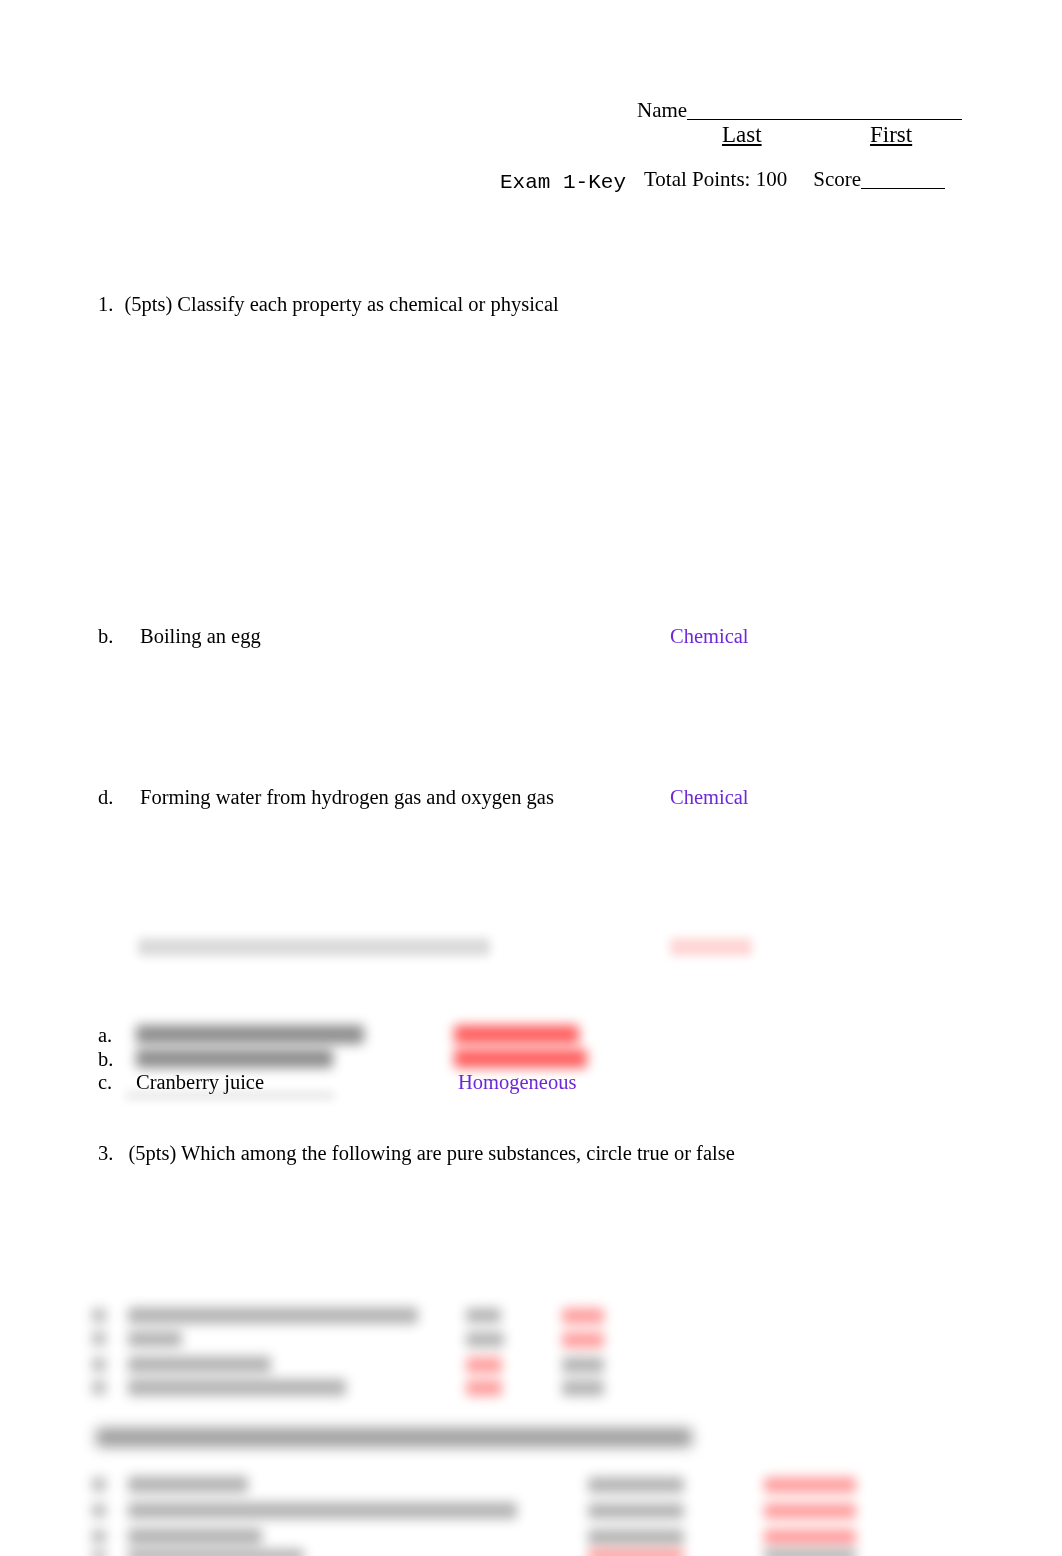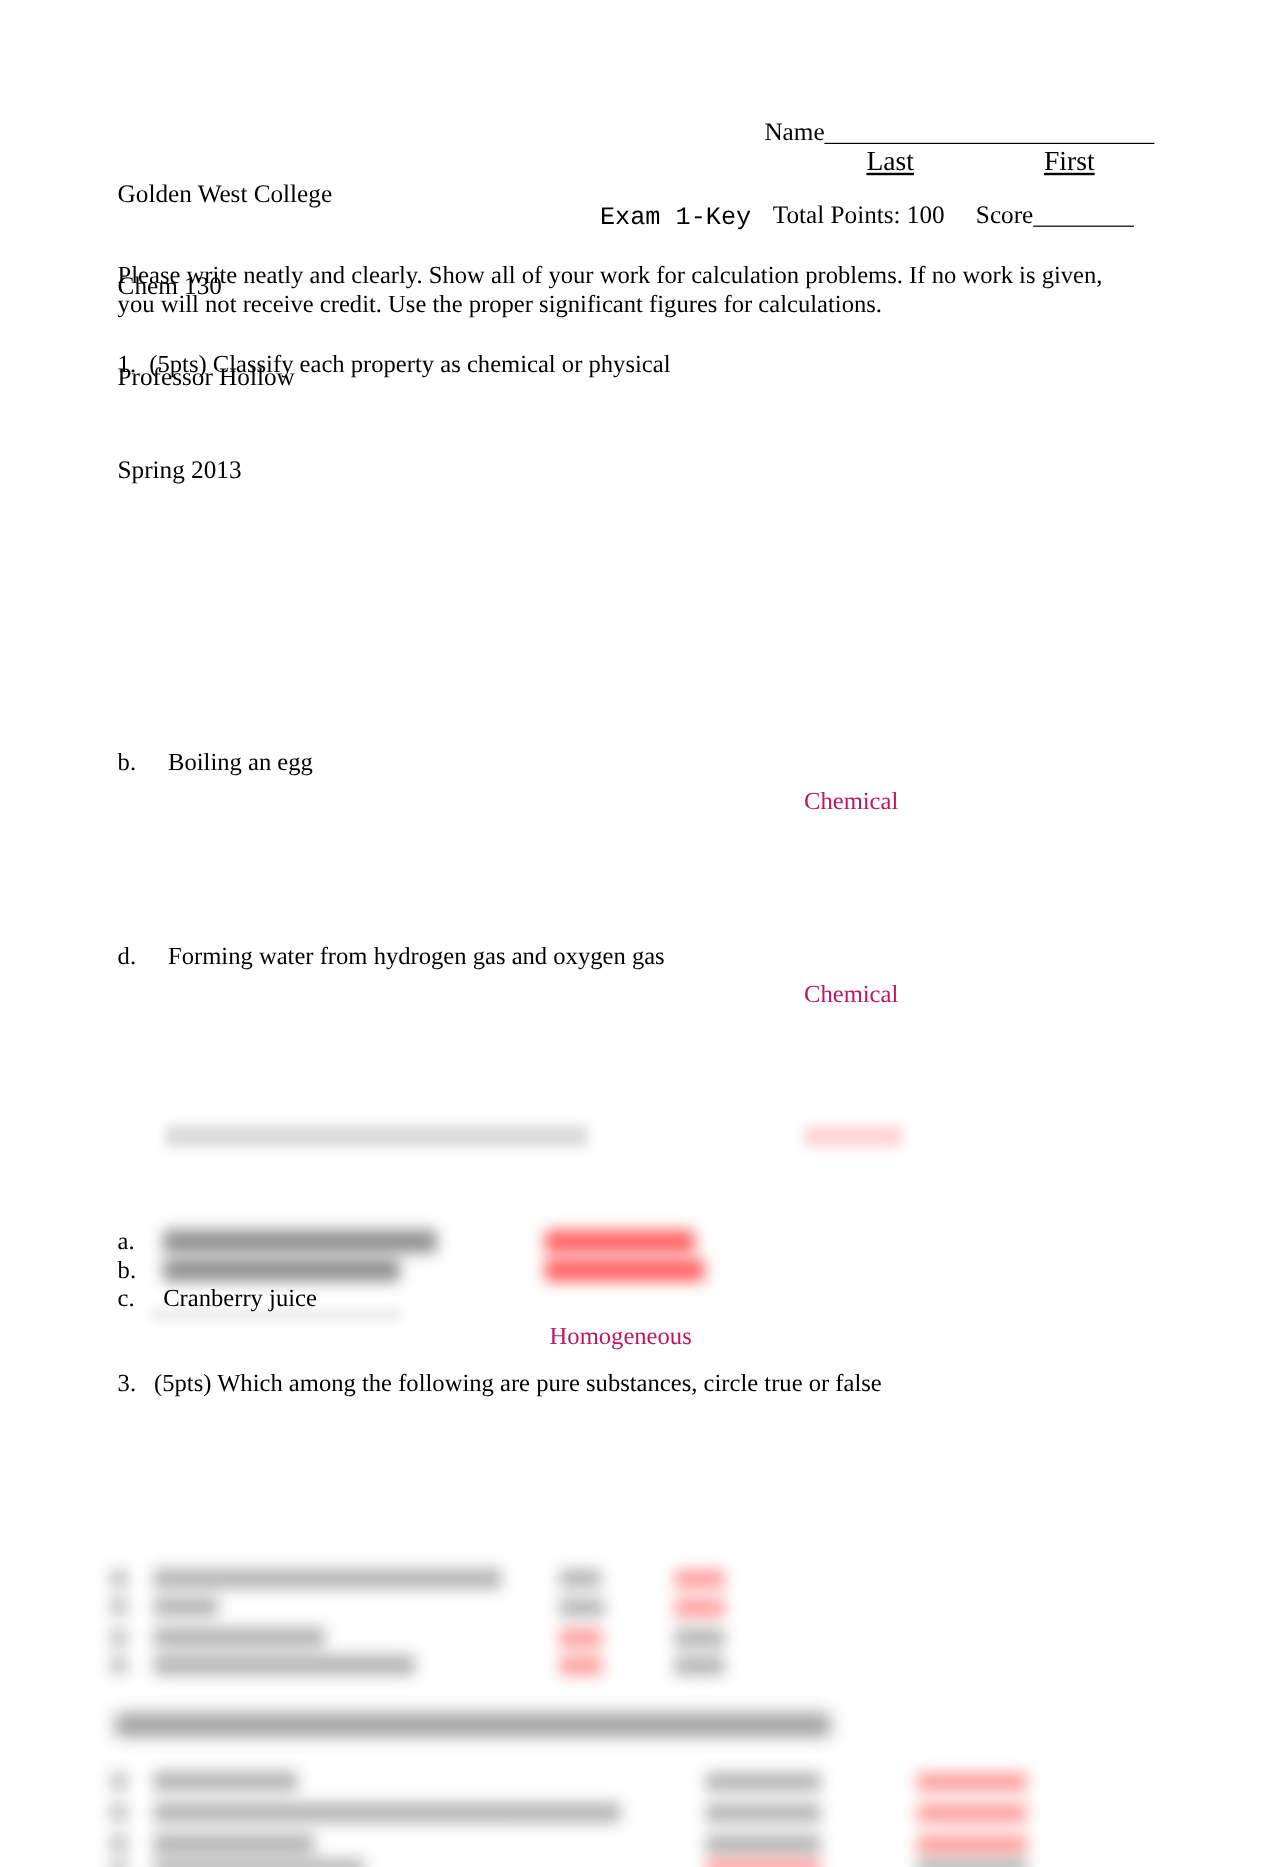--- a/index.html
+++ b/index.html
@@ -103,23 +103,22 @@
     position: absolute;
     left: 140px;
     font-size: 20.5px;
     line-height: 24px;
     white-space: nowrap;
   }
   .ans {
     position: absolute;
     font-size: 20.5px;
     line-height: 24px;
-    color: #be185d;
-    white-space: nowrap;
-    margin-top: 32px;
+    color: #6d28d9;
+    white-space: nowrap;
   }
 
   
   .blurred {
     filter: blur(6px);
     opacity: 0.62;
   }
   .blurred-strong {
     filter: blur(7px);
     opacity: 0.5;
@@ -131,41 +130,34 @@
   .blurred-light {
     filter: blur(6px);
     opacity: 0.38;
   }
 </style>
 </head>
 <body>
 
 <div class="page">
 
-  <div class="hdr-left">
-    <div>Golden West College</div>
-    <div>Chem 130</div>
-    <div>Professor Hollow</div>
-    <div>Spring 2013</div>
-  </div>
 
   <div class="hdr-name-row">
     <span>Name</span><span class="rule rule-name"></span>
   </div>
 
   <div class="hdr-lastfirst hdr-last">Last</div>
   <div class="hdr-lastfirst hdr-first">First</div>
 
   <div class="hdr-points">
     <span>Total Points: 100</span><span style="display:inline-block;width:26px"></span><span>Score</span><span class="rule rule-score"></span>
   </div>
 
   <div class="hdr-exam">Exam 1-Key</div>
 
-  <div class="instructions">Please write neatly and clearly.  Show all of your work for calculation problems.  If no work is given, you will not receive credit.  Use the proper significant figures for calculations.</div>
 
   <div class="q q-num" style="top:292px;">
     <span>1.</span><span style="display:inline-block;width:11px"></span><span>(5pts) Classify each property as chemical or physical</span>
   </div>
 
   <div class="item-letter" style="top:624px;">b.</div>
   <div class="item-body" style="top:624px;">Boiling an egg</div>
   <div class="ans" style="left:670px;top:624px;">Chemical</div>
 
   <div class="item-letter" style="top:785px;">d.</div>

